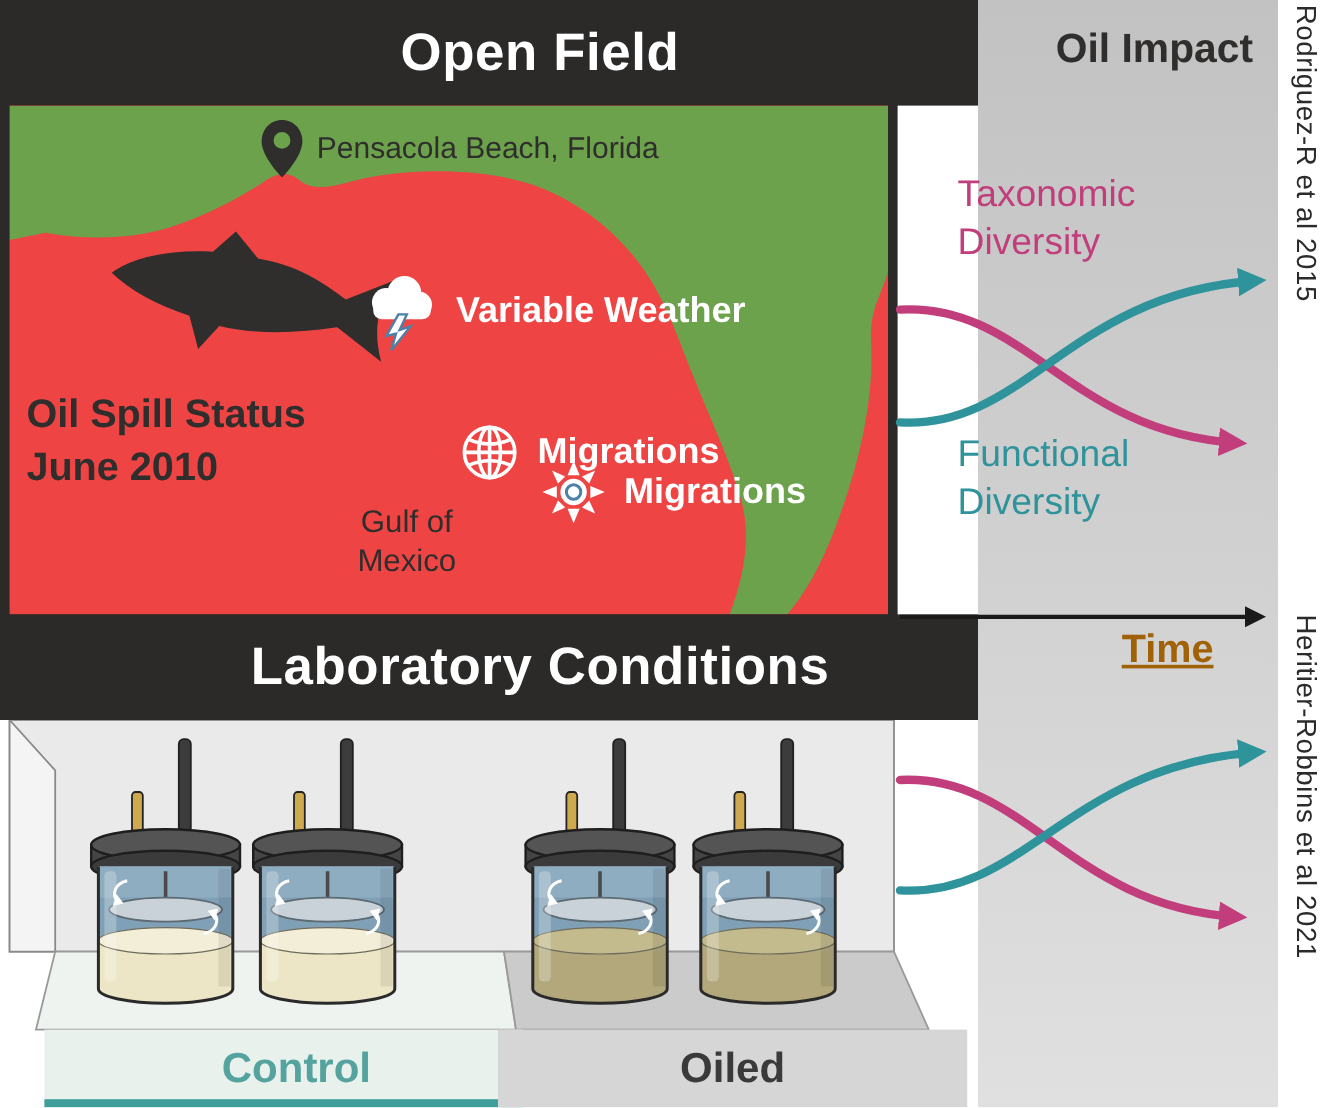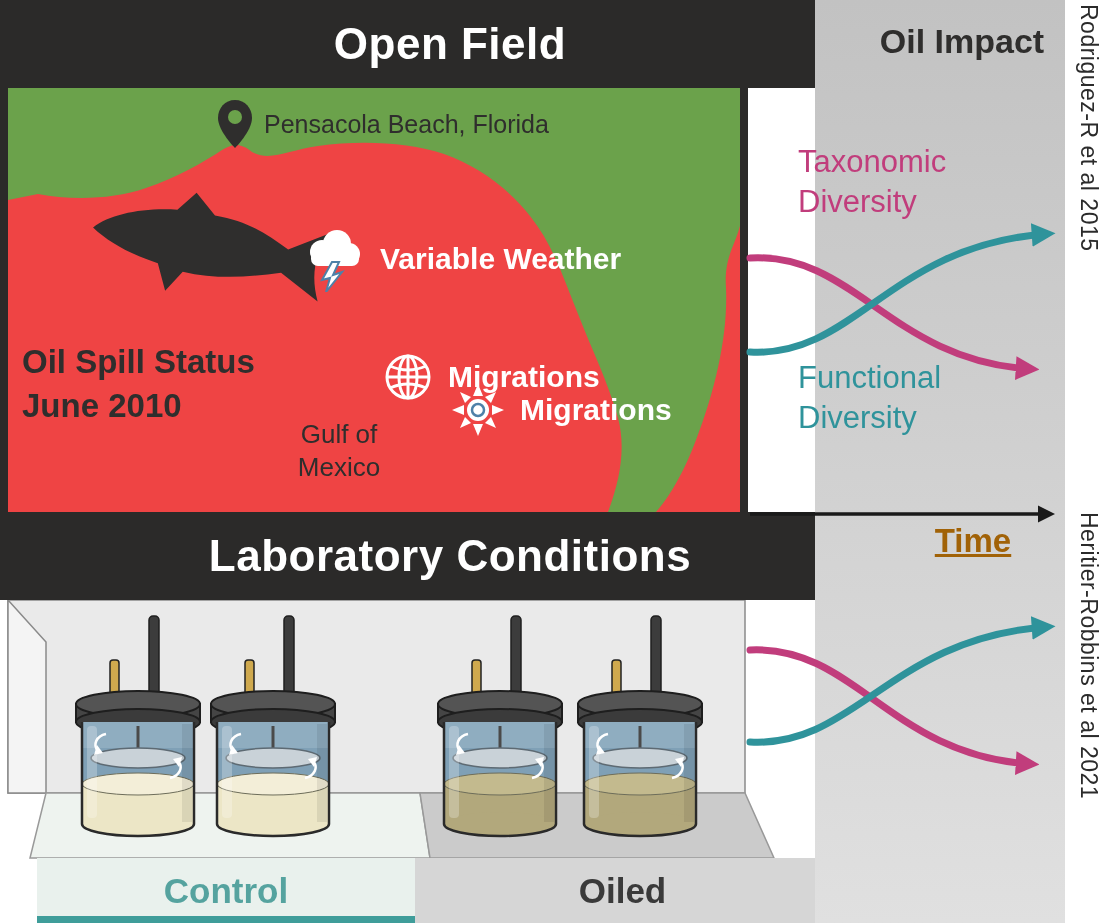--- a/index.html
+++ b/index.html
@@ -16,21 +16,21 @@
     display:flex;align-items:center;justify-content:center;font-weight:bold;font-size:44px;
     letter-spacing:0.5px;
   }
   .map{position:absolute;left:8px;top:88px;width:732px;height:424px;background:#ef4444;overflow:hidden;}
   .map-svg{position:absolute;left:0;top:0;}
 
   .location-label{
     position:absolute;left:256px;top:22px;font-size:25px;color:#2f2e2d;
   }
   .oil-status{
-    position:absolute;left:14px;top:252px;font-size:33px;font-weight:bold;color:#2f2e2d;line-height:1.32;
+    position:absolute;left:14px;top:235px;font-size:33px;font-weight:bold;color:#2f2e2d;line-height:1.32;
   }
   .gulf-label{
     position:absolute;left:266px;top:330px;width:130px;text-align:center;
     font-size:26px;color:#2f2e2d;line-height:1.25;
   }
   .feature-row{
     position:absolute;display:flex;align-items:center;gap:16px;color:#fff;
   }
   .feature-row .flabel{font-size:30px;font-weight:bold;white-space:nowrap;}
   .row-weather{left:296px;top:138px;}
@@ -38,23 +38,23 @@
   .row-seasonality{left:444px;top:296px;}
 
   
   .lab-svg{position:absolute;left:0;top:600px;}
   .reactor{position:absolute;top:614px;width:136px;height:232px;}
 
   .group-bar{
     position:absolute;top:858px;height:65px;display:flex;align-items:center;justify-content:center;
     font-size:35px;font-weight:bold;
   }
-  .control-bar{left:37px;width:378px;background:#e9f1ed;color:#55a39f;}
+  .control-bar{left:37px;width:378px;background:#e9f1ed;color:#55a39f;padding-left:21px;}
   .control-underline{position:absolute;left:0;bottom:0;width:100%;height:7px;background:#3f9d9a;}
-  .oiled-bar{left:415px;width:391px;background:#d6d6d6;color:#3a3a3a;padding-left:12px;}
+  .oiled-bar{left:415px;width:391px;background:#d6d6d6;color:#3a3a3a;}
 
   
   .impact-panel{
     position:absolute;left:815px;top:0;width:250px;height:923px;
     background:linear-gradient(to bottom,#c2c2c2 0%,#cfcfcf 45%,#e0e0e0 100%);
   }
   .impact-title{
     position:absolute;left:815px;top:22px;width:294px;text-align:center;
     font-size:34px;font-weight:bold;color:#2f2e2d;
   }

